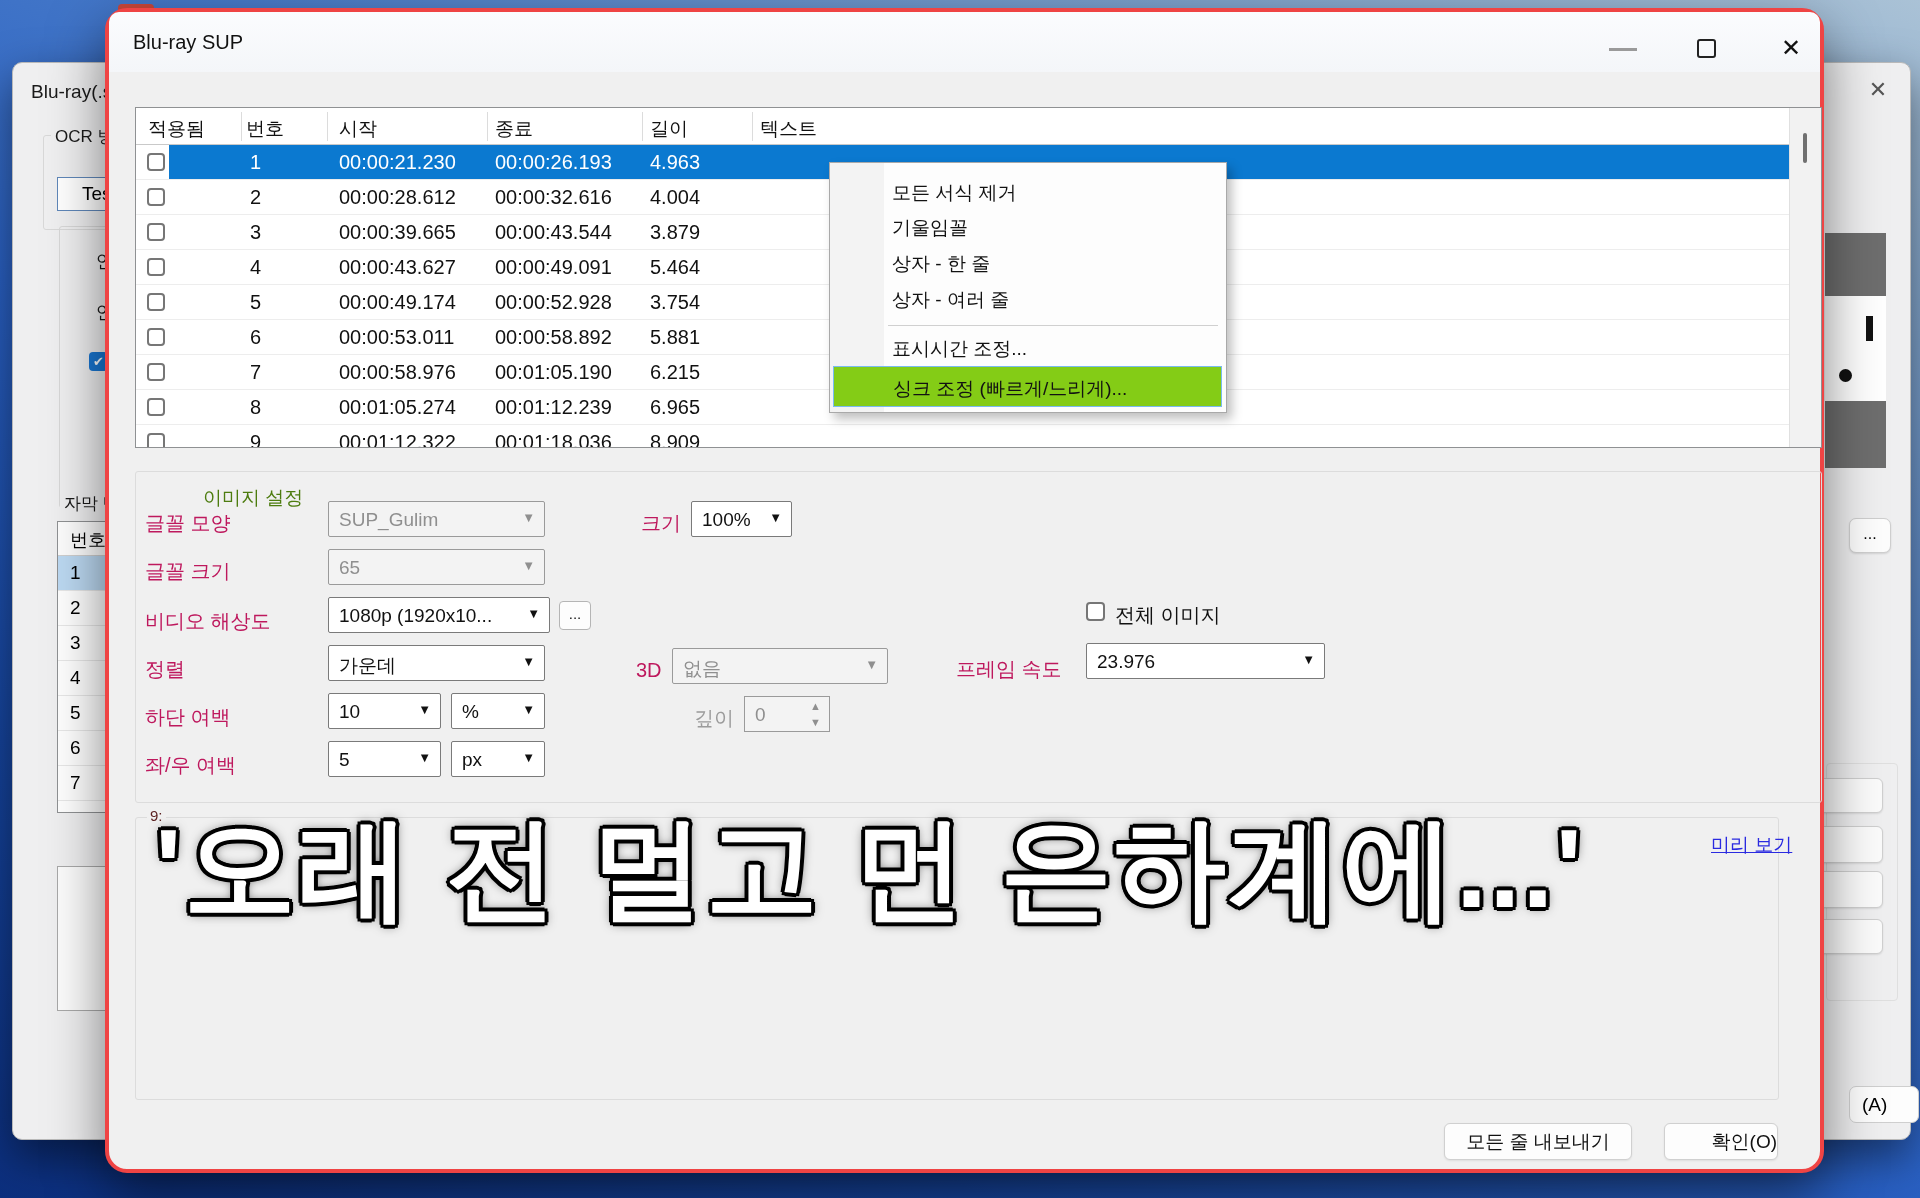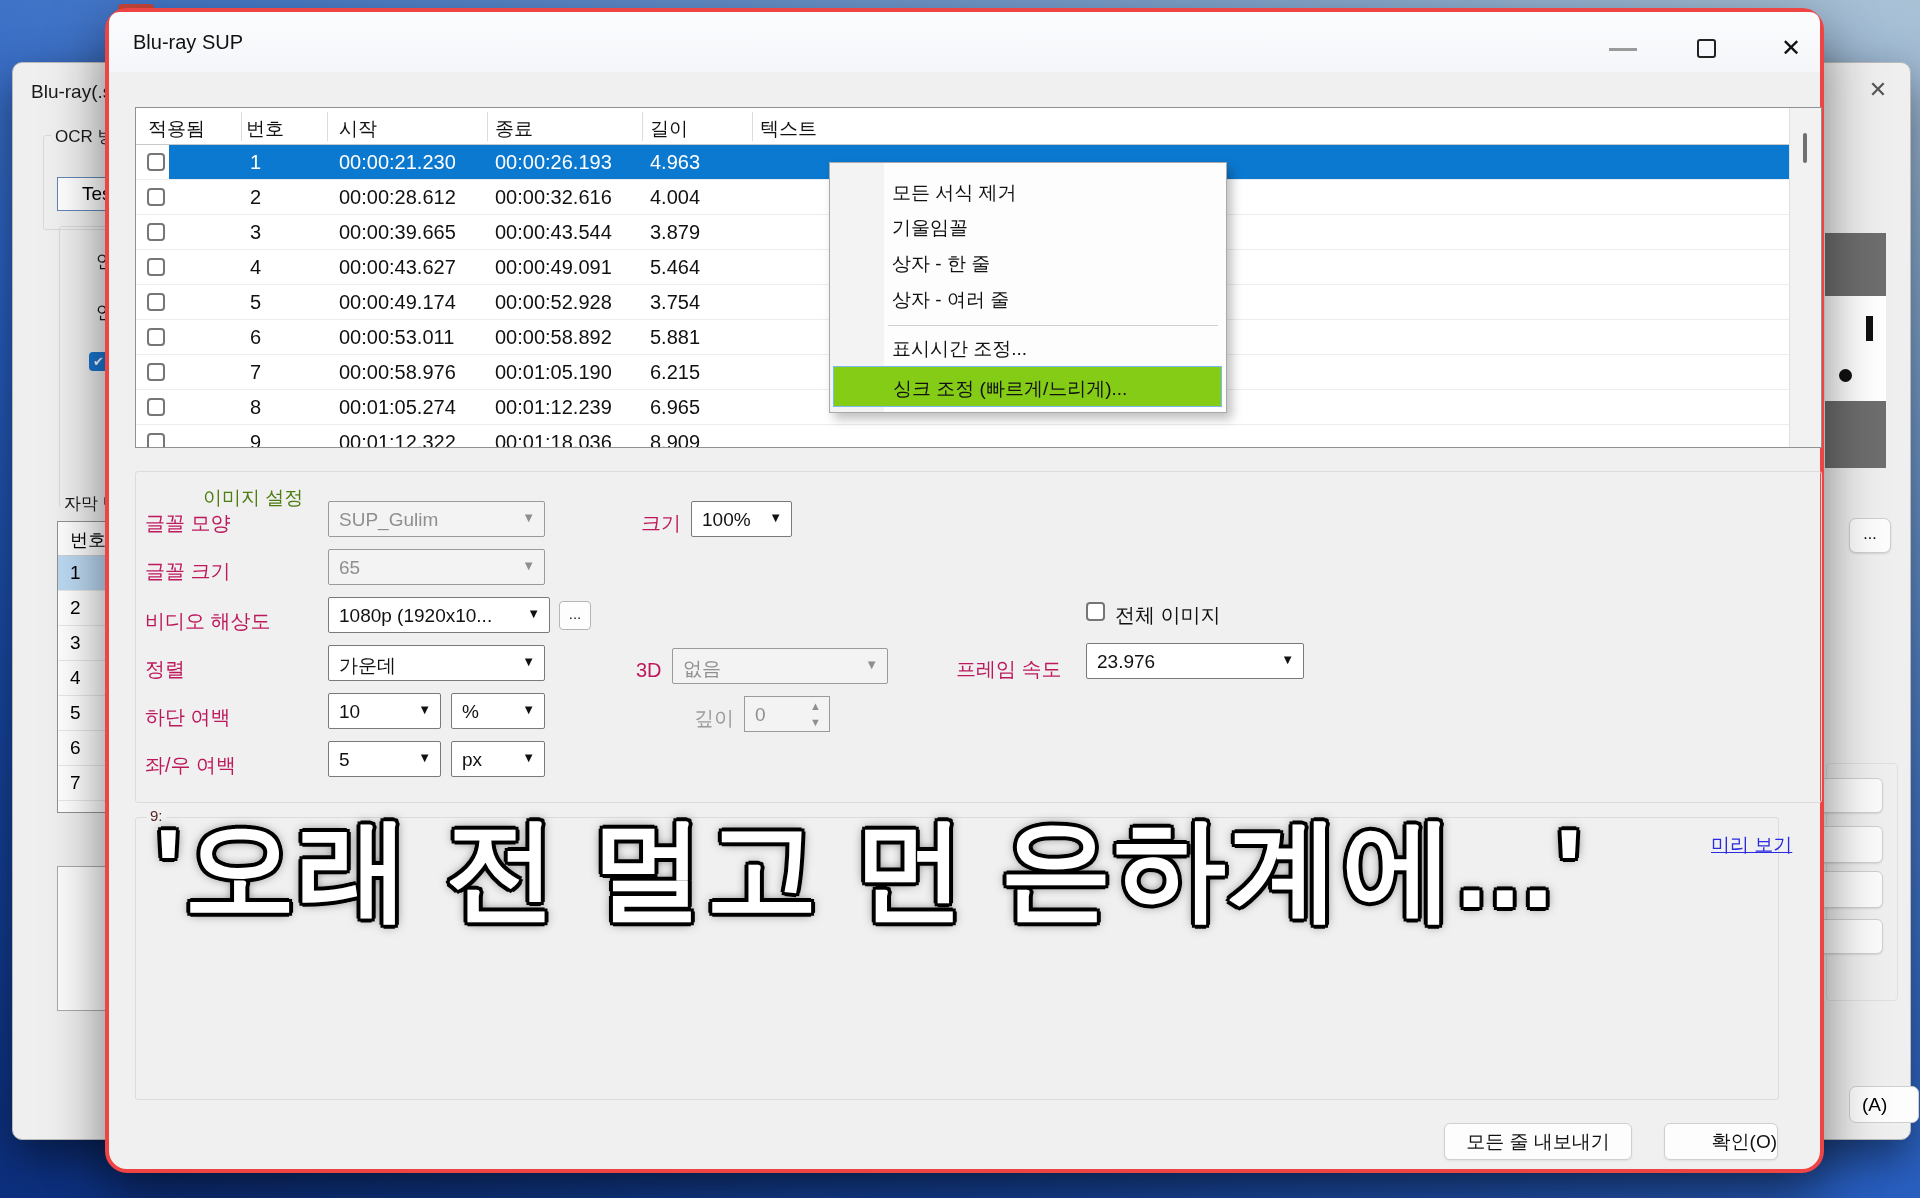--- a/index.html
+++ b/index.html
@@ -344,21 +344,21 @@
   <div class="spin" style="left:635px;top:684px">
     <span class="sval">0</span>
     <span class="sup">▲</span>
     <span class="sdn">▼</span>
   </div>
 
   <div class="chk" style="left:977px;top:590px"></div>
   <div class="chk-label" style="left:1006px;top:590px">전체 이미지</div>
 
   <div class="flabel" style="left:847px;top:644px">프레임 속도</div>
-  <div class="combo" style="left:977px;top:631px;width:218px">
+  <div class="combo" style="left:977px;top:631px;width:239px">
     <span class="cval">23.976</span>
     <span class="arr">▼</span>
   </div>
 
   <div class="gb-preview"></div>
   <div class="gb-preview-label">9:</div>
   <div class="preview-text">'오래 전 멀고 먼 은하계에...'</div>
   <div class="preview-link">미리 보기</div>
 
   <div class="btn btn-export">모든 줄 내보내기</div>

